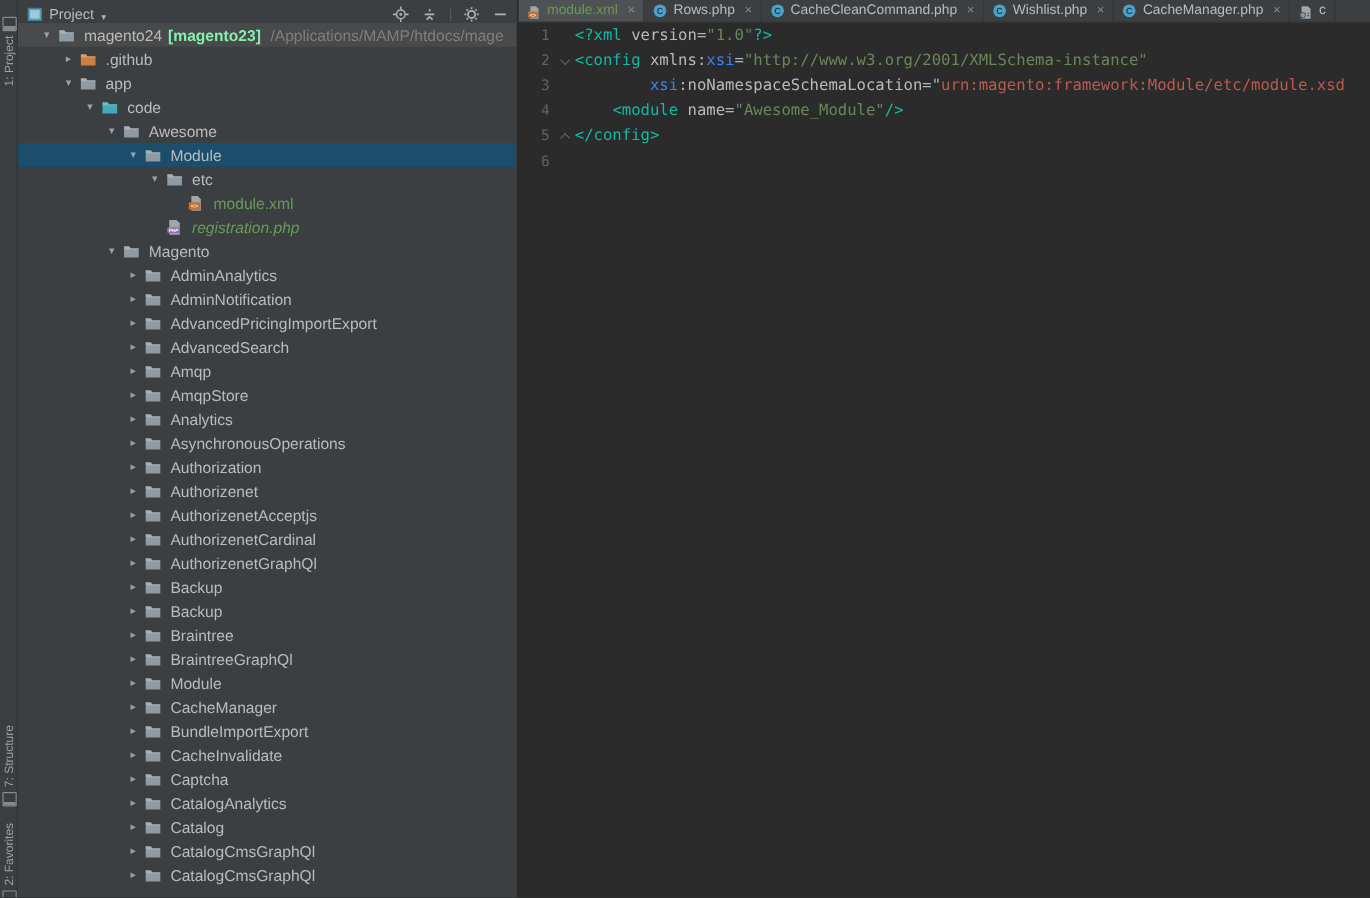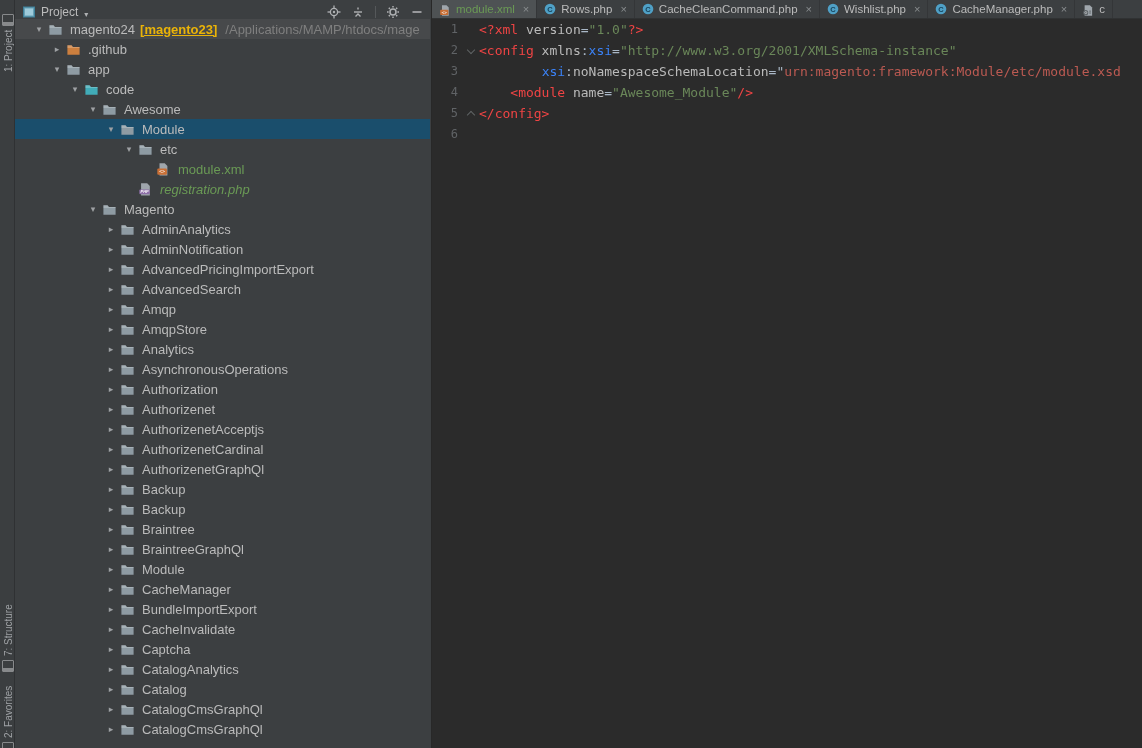--- a/index.html
+++ b/index.html
@@ -26,21 +26,21 @@
   .hsep{width:1px;height:12px;background:#55585A;}
 
   .tree{flex:1;overflow:hidden;font-size:13px;color:#BBBBBB;}
   .trow{height:20px;display:flex;align-items:center;white-space:nowrap;cursor:default;}
   .trow.sel{background:#1A4E6C;}
   .trow.hov{background:#47494B;}
   .arr{width:18px;flex:none;font-size:9px;color:#9DA0A3;text-align:center;line-height:20px;}
   .ticon{width:16px;height:16px;flex:none;margin-right:6px;display:inline-flex;align-items:center;}
   .lbl{color:#BBBBBB;}
   .lbl.green{color:#6A9A55;}
-  .bold{font-weight:bold;margin-left:5px;color:#eab308;text-decoration:underline;}
+  .bold{font-weight:bold;margin-left:5px;color:#86efac;}
   .path{color:#7F7F7F;margin-left:8px;}
 
   
   .editor{position:absolute;left:431px;top:0;right:0;height:100%;background:#2B2B2B;
           border-left:1px solid #282828;overflow:hidden;}
   .tab-bar{height:18px;background:#3C3F41;border-bottom:1px solid #303233;display:flex;
            align-items:stretch;font-size:11.5px;color:#BBBBBB;overflow:hidden;}
   .tab{display:flex;align-items:center;gap:5px;padding:0 7px;border-right:1px solid #343638;
        cursor:default;flex:none;}
   .tab.active{background:#4E5254;color:#6A9A55;}
@@ -50,21 +50,21 @@
   .code{font-family:"DejaVu Sans Mono",monospace;font-size:13px;line-height:21px;color:#A9B7C6;}
   .cline{display:flex;height:21px;align-items:center;}
   .lno{width:26px;flex:none;text-align:right;color:#606366;font-size:12px;padding-right:5px;
        font-family:"DejaVu Sans Mono",monospace;}
   .foldc{width:16px;flex:none;position:relative;height:21px;}
   .chev{position:absolute;left:5px;width:5px;height:5px;border-right:1.4px solid #5F6364;
         border-bottom:1.4px solid #5F6364;}
   .chev.down{top:7px;transform:rotate(45deg);}
   .chev.up{top:9px;transform:rotate(-135deg);}
   .ltxt{white-space:pre;}
-  .tk-tag{color:#ef4444}.tk-attr{color:#BABABA}.tk-ns{color:#3b82f6}
+  .tk-tag{color:#14b8a6}.tk-attr{color:#BABABA}.tk-ns{color:#3b82f6}
   .tk-plain{color:#A9B7C6}.tk-str{color:#6A8759}.tk-err{color:#BC5A52}
 </style>
 </head>
 <body>
 
 <div class="app">
 
   <div class="stripe">
     <div class="stripe-item" style="top:72px;">
       <span>1: Project</span>

